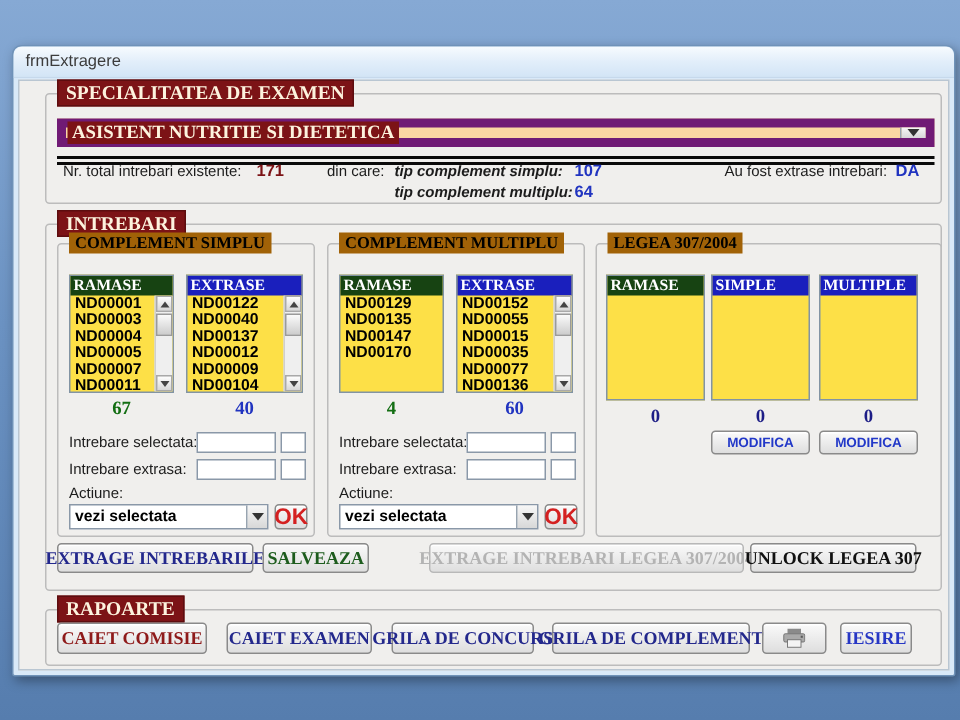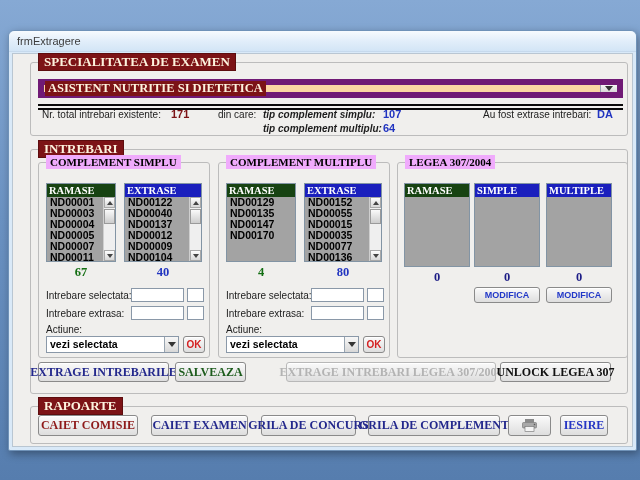--- a/index.html
+++ b/index.html
@@ -13,21 +13,21 @@
             background:#d9e9f8; border:1px solid #6f92b8; border-radius:6px 6px 2px 2px;
             box-shadow:2px 3px 8px rgba(0,0,0,.35); }
   .titlebar { height:21px; line-height:21px; padding-left:8px; font-size:11px; color:#3c3c3c;
               background:linear-gradient(180deg,#f7fbfe 0%,#e2eefa 50%,#d3e5f6 100%);
               border-radius:6px 6px 0 0; border-bottom:1px solid #c6d9ec; }
   .client { position:absolute; left:3px; right:3px; top:22px; bottom:3px;
             background:#f0efed; border:1px solid #b9c6d2; }
 
   
   .groupbox { position:absolute; border:1px solid #bcbcbc; border-radius:3px; }
-  .gb-label { position:absolute; top:-8px; left:7px; background:#f0abfc; padding:0 4px;
+  .gb-label { position:absolute; top:-8px; left:7px; background:#a16207; padding:0 4px;
               font-family:"Liberation Serif", serif; font-weight:bold; font-size:12px; color:#000;
               line-height:14px; white-space:nowrap; }
   .gb-label.maroon { background:#7c1316; color:#fdf3de; border:1px solid #5d0d0f; padding:1px 5px;
                      font-size:13px; top:-10px; }
 
   
   .big-combo { position:absolute; display:flex; background:#fbd6a3; border:6px solid #701a75; height:19px; }
   .big-combo .sel { align-self:center; margin-left:1px; background:#7c1316; color:#fdf3de;
                     font-family:"Liberation Serif", serif; font-weight:bold; font-size:12.5px;
                     padding:0 3px; line-height:15px; white-space:nowrap; }
@@ -42,21 +42,21 @@
 
   .black-rule { position:absolute; height:6px; border-top:2px solid #0a0a0a; border-bottom:2px solid #0a0a0a; }
 
   
   .stat { position:absolute; font-size:10px; color:#1c1c1c; white-space:nowrap; }
   .stat.b-italic { font-weight:bold; font-style:italic; }
   .val-maroon { color:#7c1316; font-weight:bold; font-size:11px; }
   .val-blue   { color:#2134c0; font-weight:bold; font-size:11px; }
 
   
-  .listbox { position:absolute; background:#a3a3a3; border:1px solid #8294a4; }
+  .listbox { position:absolute; background:#fde047; border:1px solid #8294a4; }
   .lb-header { height:13px; line-height:13px; padding-left:2px; color:#fff;
                font-family:"Liberation Serif", serif; font-weight:bold; font-size:10.5px; }
   .lb-header.green { background:#174312; }
   .lb-header.blue  { background:#1a1fbd; }
   .lb-body { position:relative; height:calc(100% - 13px); overflow:hidden; }
   .lb-items { font-weight:bold; font-size:10.5px; line-height:11px; padding-left:3px; color:#000; }
   .vscroll { position:absolute; right:0; top:0; bottom:0; width:12px; background:#efefef; border-left:1px solid #cfcfcf; }
   .vs-btn { position:absolute; left:0; right:0; height:11px; background:linear-gradient(#fefefe,#d7d7d7);
             border:1px solid #a9a9a9; display:flex; align-items:center; justify-content:center; }
   .vs-btn.up { top:0; } .vs-btn.down { bottom:0; }
@@ -76,21 +76,21 @@
   .btn { position:absolute; display:flex; align-items:center; justify-content:center;
          background:linear-gradient(#fafafa,#dedede); border:1px solid #8a8a8a; border-radius:3px;
          box-shadow:inset 0 1px 0 #fff; white-space:nowrap; }
   .btn.serif { font-family:"Liberation Serif", serif; font-weight:bold; font-size:12px; }
   .btn.navy  { color:#23288c; }
   .btn.green { color:#1d5c1d; }
   .btn.black { color:#111; }
   .btn.maroon{ color:#8e1a1a; }
   .btn.blue  { color:#2636c4; }
   .btn.disabled { color:#b3b3b3; border-color:#b8b8b8; }
-  .btn.ok { font-weight:bold; font-size:10px; color:#d42020; }
+  .btn.ok { font-weight:bold; font-size:15px; color:#d42020; }
   .btn.modifica { font-weight:bold; font-size:9px; color:#2238c8; }
 </style>
 </head>
 <body>
 
 <div id="screen">
   <div class="window">
     <div class="titlebar">
       <span>frmExtragere</span>
     </div>
@@ -220,21 +220,21 @@
                   </span>
                 <span class="vs-thumb"></span>
                 <span class="vs-btn down">
                     <span class="tri-dn-s"></span>
                   </span>
               </div>
             </div>
           </div>
 
           <span class="count green" style="left:7px; top:102px; width:70px;">4</span>
-          <span class="count blue" style="left:85px; top:102px; width:78px;">80</span>
+          <span class="count blue" style="left:85px; top:102px; width:78px;">60</span>
 
           <span class="fld-label" style="left:7px; top:127px;">Intrebare selectata:</span>
           <span class="tbox" style="left:92px; top:125px; width:53px;"></span>
           <span class="tbox" style="left:148px; top:125px; width:17px;"></span>
           <span class="fld-label" style="left:7px; top:145px;">Intrebare extrasa:</span>
           <span class="tbox" style="left:92px; top:143px; width:53px;"></span>
           <span class="tbox" style="left:148px; top:143px; width:17px;"></span>
           <span class="fld-label" style="left:7px; top:161px;">Actiune:</span>
 
           <div class="sm-combo" style="left:7px; top:173px; width:133px;">

